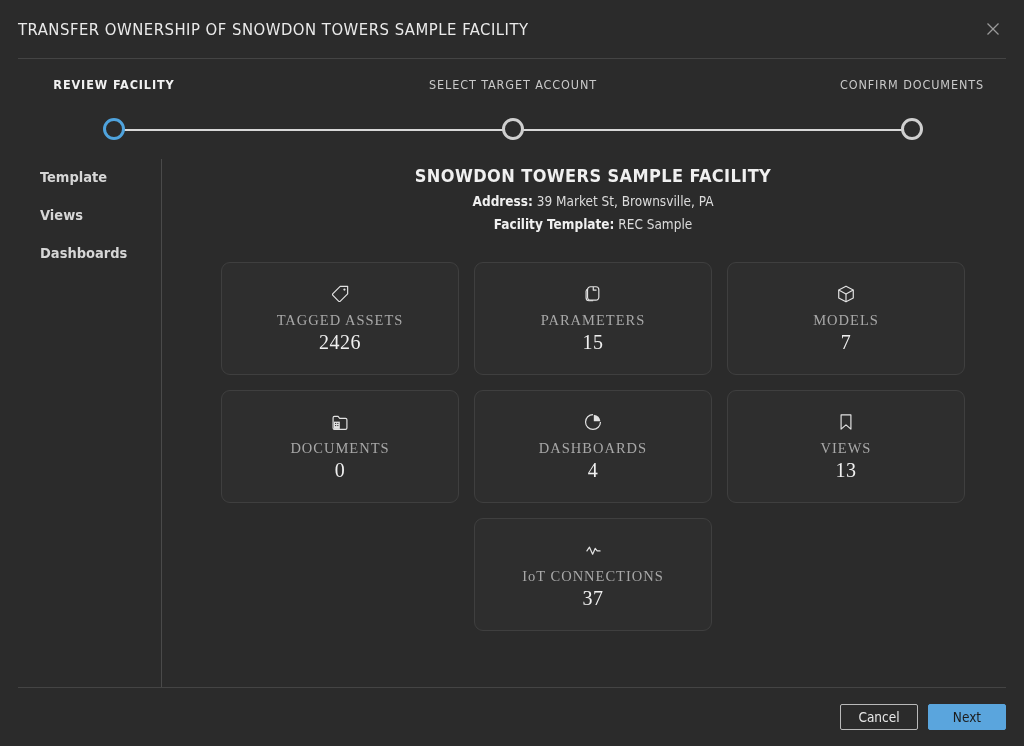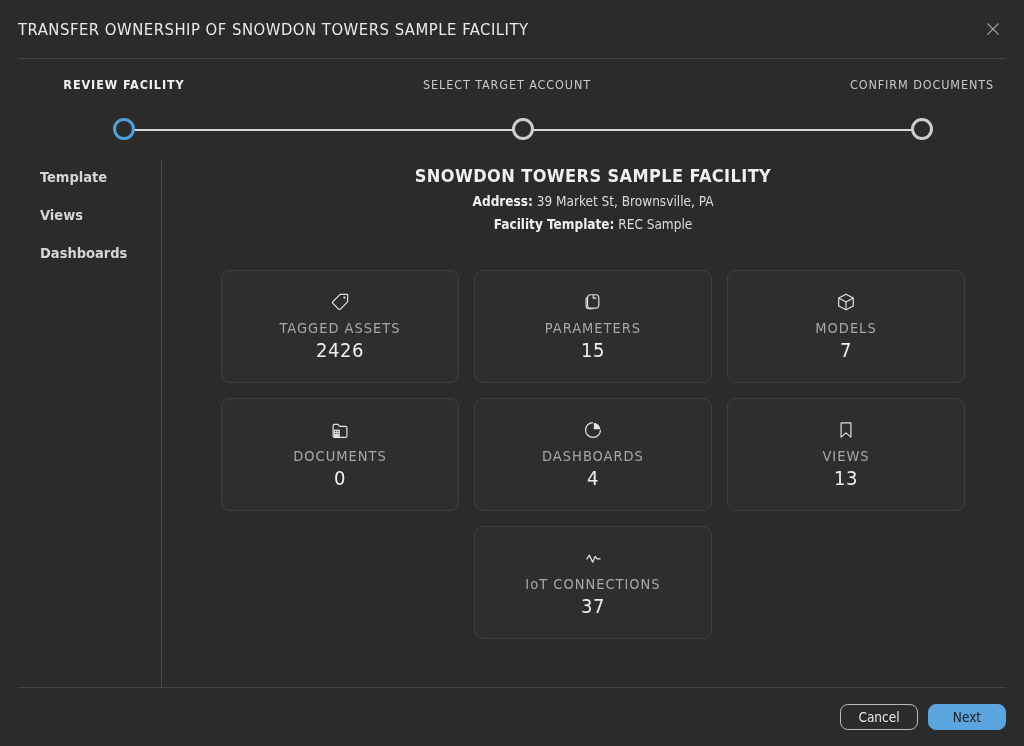--- a/index.html
+++ b/index.html
@@ -50,21 +50,21 @@
   .hrule {
     height: 1px;
     background: #444444;
     margin: 0 18px;
     flex: 0 0 1px;
   }
 
   
   #stepper {
     flex: 0 0 87px;
-    padding: 18px 0 0 10px;
+    padding: 18px 0 0 0;
     position: relative;
   }
   #step-labels {
     position: relative;
     height: 20px;
   }
   .step-label {
     position: absolute;
     font-size: 12.5px;
     letter-spacing: 0.9px;
@@ -153,22 +153,23 @@
   .meta-line {
     font-size: 13.5px;
     color: #dcdcdc;
     margin-top: 7px;
     text-align: center;
   }
   .meta-line b { font-weight: 700; color: #f0f0f0; margin-top: 12px; }
 
   
   #cards {
-    margin-top: 38px;
+    margin-top: 30px;
     width: 745px;
+    font-family: Liberation Serif, serif;
   }
   .card-row {
     display: flex;
     justify-content: center;
     gap: 15px;
     margin-bottom: 15px;
   }
   .card {
     width: 238px;
     height: 113px;
@@ -216,21 +217,21 @@
     align-items: center;
     justify-content: flex-end;
     padding: 0 18px;
     gap: 10px;
   }
   .btn {
     height: 26px;
     min-width: 78px;
     padding: 0 14px;
     font-size: 13.5px;
-    border-radius: 8px;
+    border-radius: 2px;
     cursor: pointer;
     display: flex;
     align-items: center;
     justify-content: center;
     font-family: inherit;
   }
   .btn-secondary {
     background: #2b2b2b;
     border: 1px solid #b9b9b9;
     color: #e8e8e8;
@@ -253,21 +254,21 @@
         <line x1="1.5" y1="1.5" x2="12.5" y2="12.5"></line>
         <line x1="12.5" y1="1.5" x2="1.5" y2="12.5"></line>
       </svg>
     </div>
   </div>
   <div class="hrule"></div>
 
   <div id="stepper">
     <div id="step-labels">
       <div class="step-label active" style="left:114px">REVIEW FACILITY</div>
-      <div class="step-label" style="left:497px">SELECT TARGET ACCOUNT</div>
+      <div class="step-label" style="left:513px">SELECT TARGET ACCOUNT</div>
       <div class="step-label" style="left:912px">CONFIRM DOCUMENTS</div>
     </div>
     <div id="step-track">
       <div id="track-line"></div>
       <div class="step-dot active" style="left:114px"></div>
       <div class="step-dot" style="left:513px"></div>
       <div class="step-dot" style="left:912px"></div>
     </div>
   </div>
 

